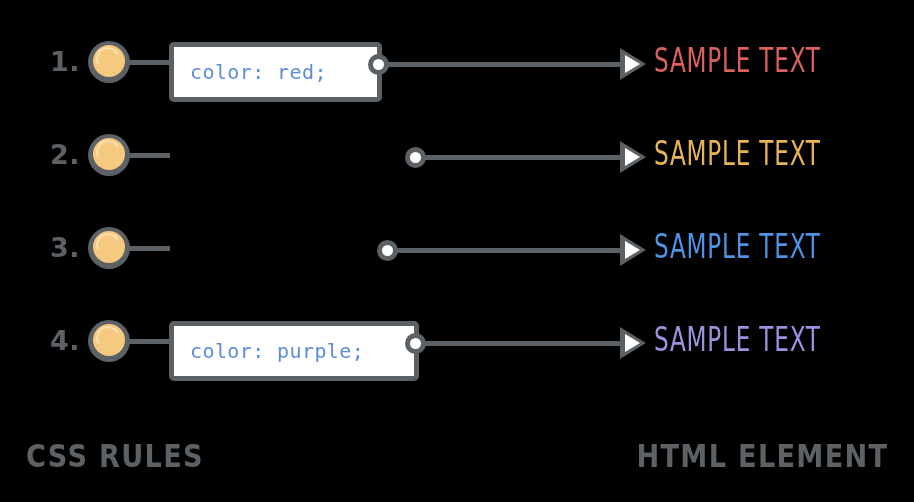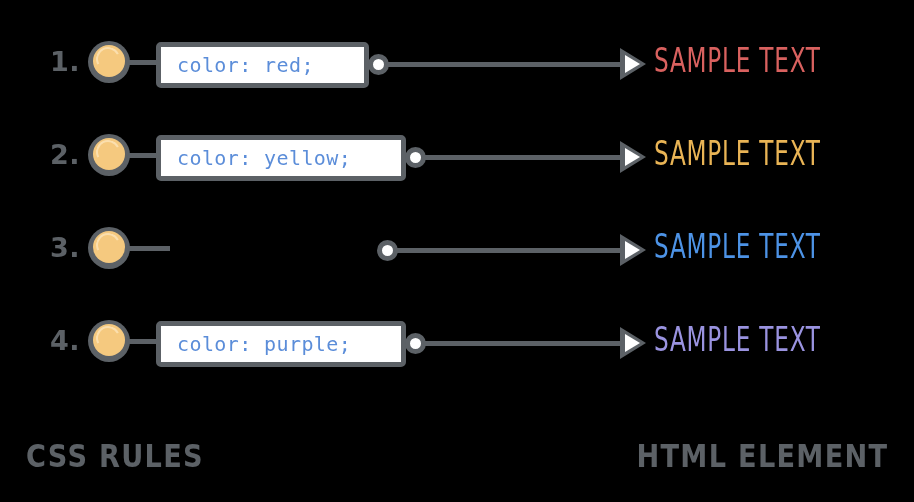--- a/index.html
+++ b/index.html
@@ -90,22 +90,22 @@
     left: 126px;
     width: 44px;
     height: 5px;
     background: #5c6166;
   }
 
   
   .code-box {
     position: absolute;
     top: 22px;
-    left: 156px;
-    height: 46px;
+    left: 169px;
+    height: 60px;
     box-sizing: border-box;
     border: 5px solid #5c6166;
     border-radius: 5px;
     background: #ffffff;
     display: flex;
     align-items: center;
     padding: 0 16px;
   }
   .code-text {
     font-family: "DejaVu Sans Mono", monospace;
@@ -224,23 +224,20 @@
   </div>
 
   <div class="row row-2">
     <div class="rule-index">2.</div>
     <div class="bubble">
       <span class="ring"></span>
       <span class="fill"></span>
       <span class="glint"></span>
     </div>
     <div class="stub"></div>
-    <div class="code-box" style="width: 250px;">
-      <span class="code-text">color: yellow;</span>
-    </div>
     <div class="node" style="left: 405px;"></div>
     <div class="wire" style="left: 421px; width: 201px;"></div>
     <div class="arrow">
       <span class="outer"></span>
       <span class="inner"></span>
     </div>
     <div class="sample" style="color: rgb(233, 180, 85);">SAMPLE TEXT</div>
   </div>
 
   <div class="row row-3">

